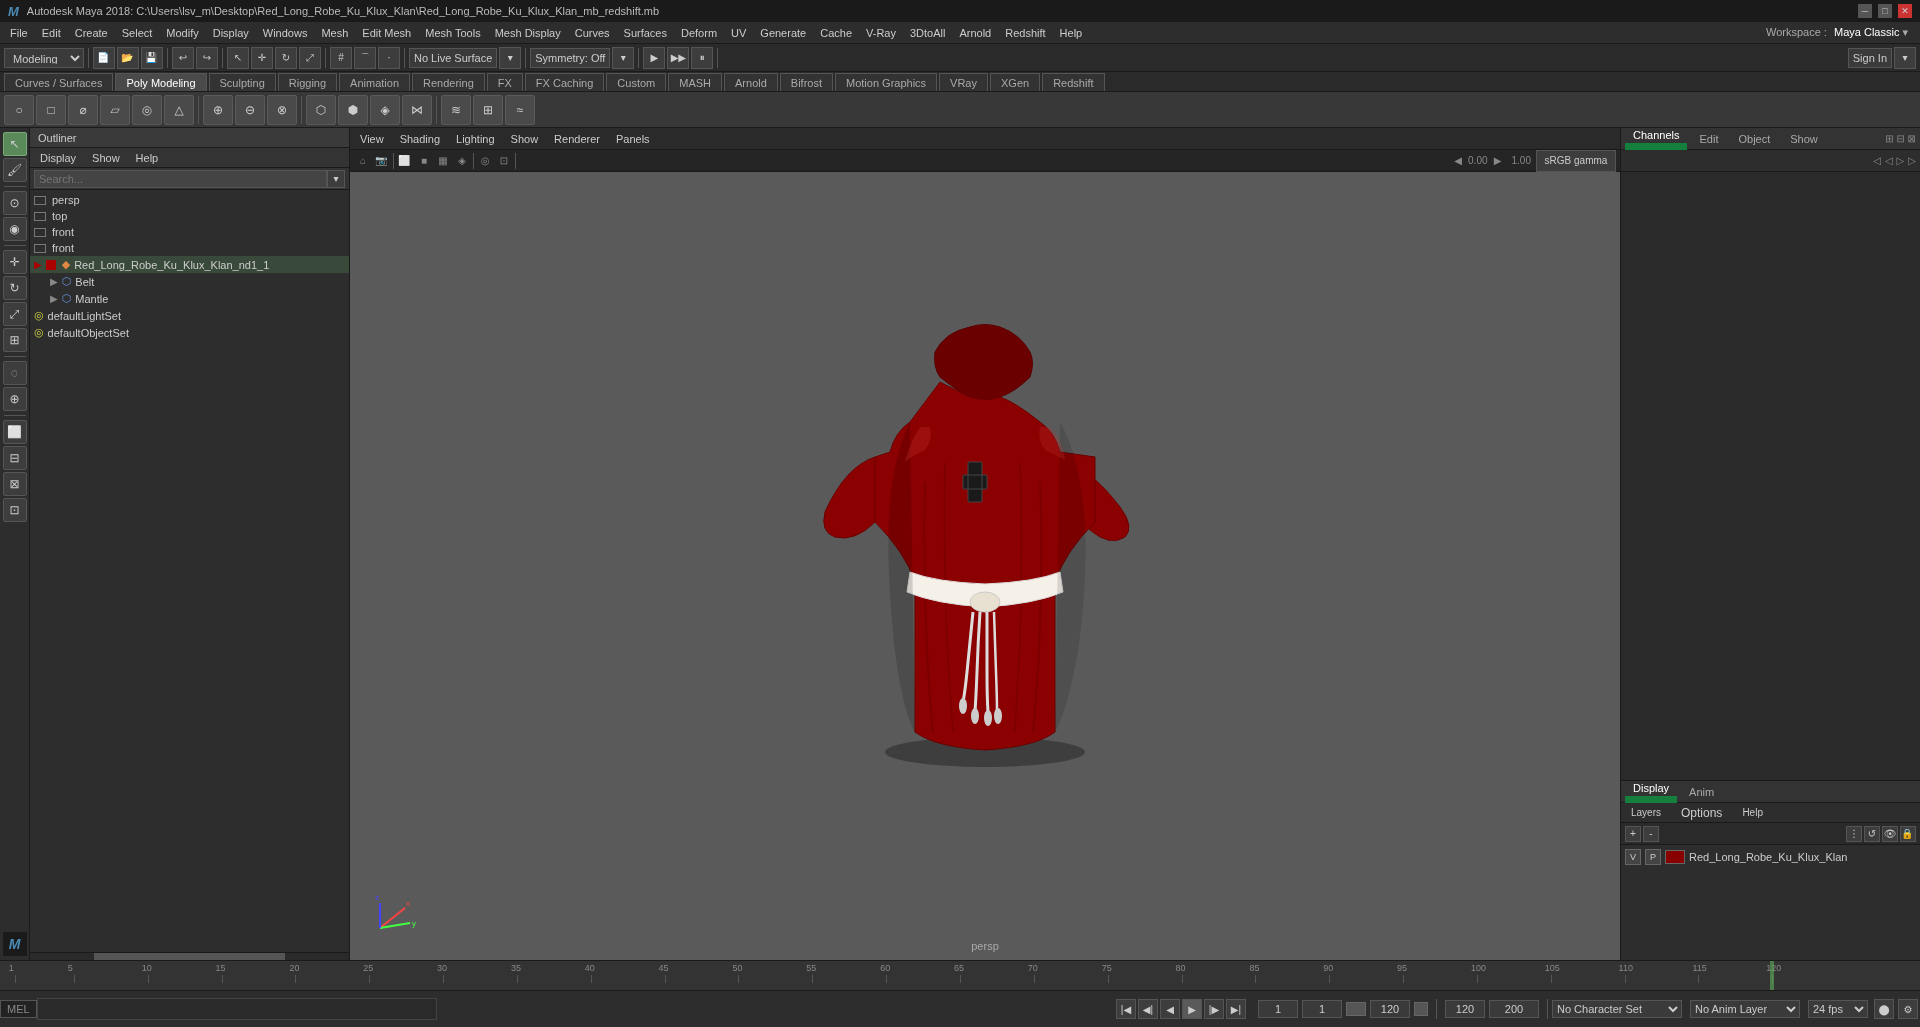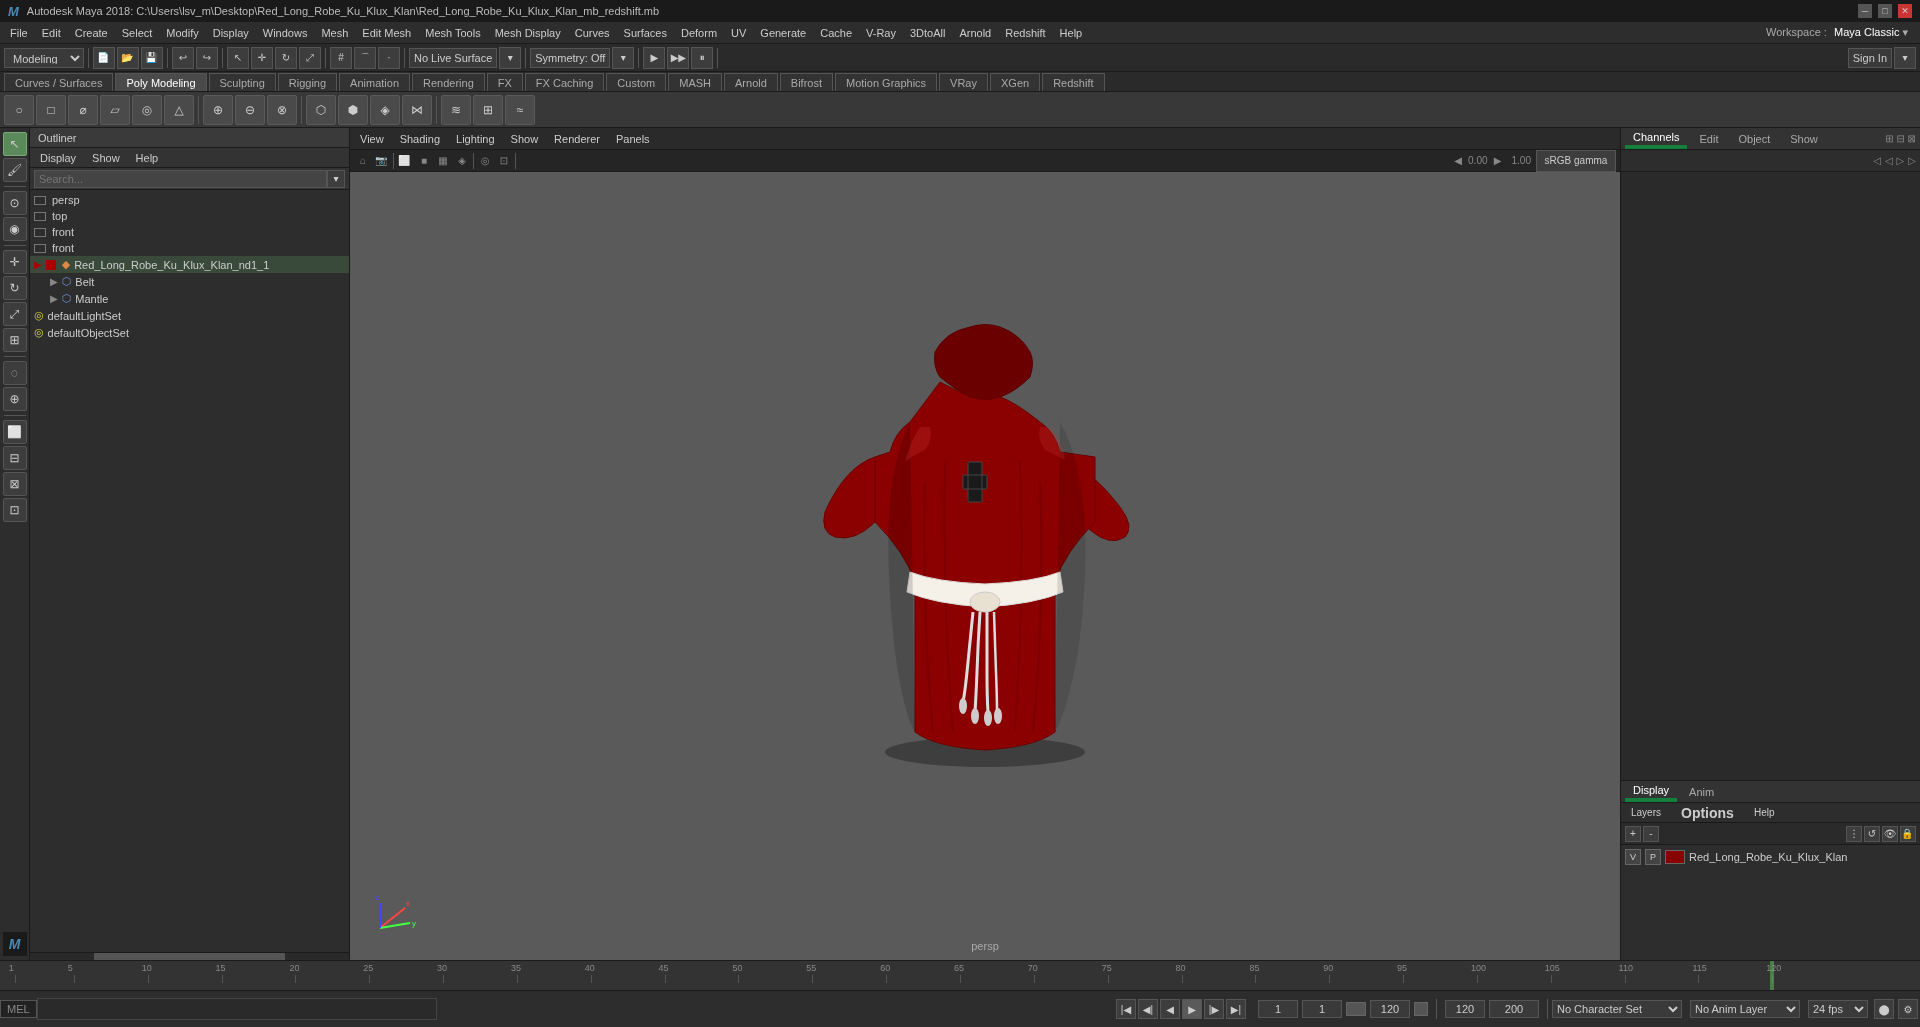--- a/index.html
+++ b/index.html
@@ -296,21 +296,21 @@
       padding: 0 4px;
       gap: 4px;
       border-bottom: 1px solid #1a1a1a;
     }
     .right-tab {
       padding: 2px 8px;
       font-size: 11px;
       color: #aaa;
       cursor: pointer;
     }
-    .right-tab.active { color: #fff; border-bottom: 4px solid #15803d; }
+    .right-tab.active { color: #fff; border-bottom: 7px solid #15803d; }
     #right-toolbar {
       height: 22px;
       background: #2d2d2d;
       display: flex;
       align-items: center;
       justify-content: flex-end;
       padding: 0 4px;
       gap: 4px;
       border-bottom: 1px solid #1a1a1a;
     }
@@ -811,21 +811,21 @@
       
     </div>
 
     <div id="display-anim">
       <div id="display-anim-tabs">
         <span class="right-tab active">Display</span>
         <span class="right-tab">Anim</span>
       </div>
       <div id="layers-menubar">
         <span class="menu-item" style="font-size:10px;">Layers</span>
-        <span class="menu-item" style="font-size:14px;font-weight:bold;">Options</span>
+        <span class="menu-item" style="font-size:12px;">Options</span>
         <span class="menu-item" style="font-size:10px;">Help</span>
       </div>
       <div id="layers-toolbar">
         <div class="tb-btn" style="width:16px;height:16px;">+</div>
         <div class="tb-btn" style="width:16px;height:16px;">-</div>
         <div style="flex:1;"></div>
         <div class="tb-btn" style="width:16px;height:16px;">⋮</div>
         <div class="tb-btn" style="width:16px;height:16px;">↺</div>
         <div class="tb-btn" style="width:16px;height:16px;">👁</div>
         <div class="tb-btn" style="width:16px;height:16px;">🔒</div>

